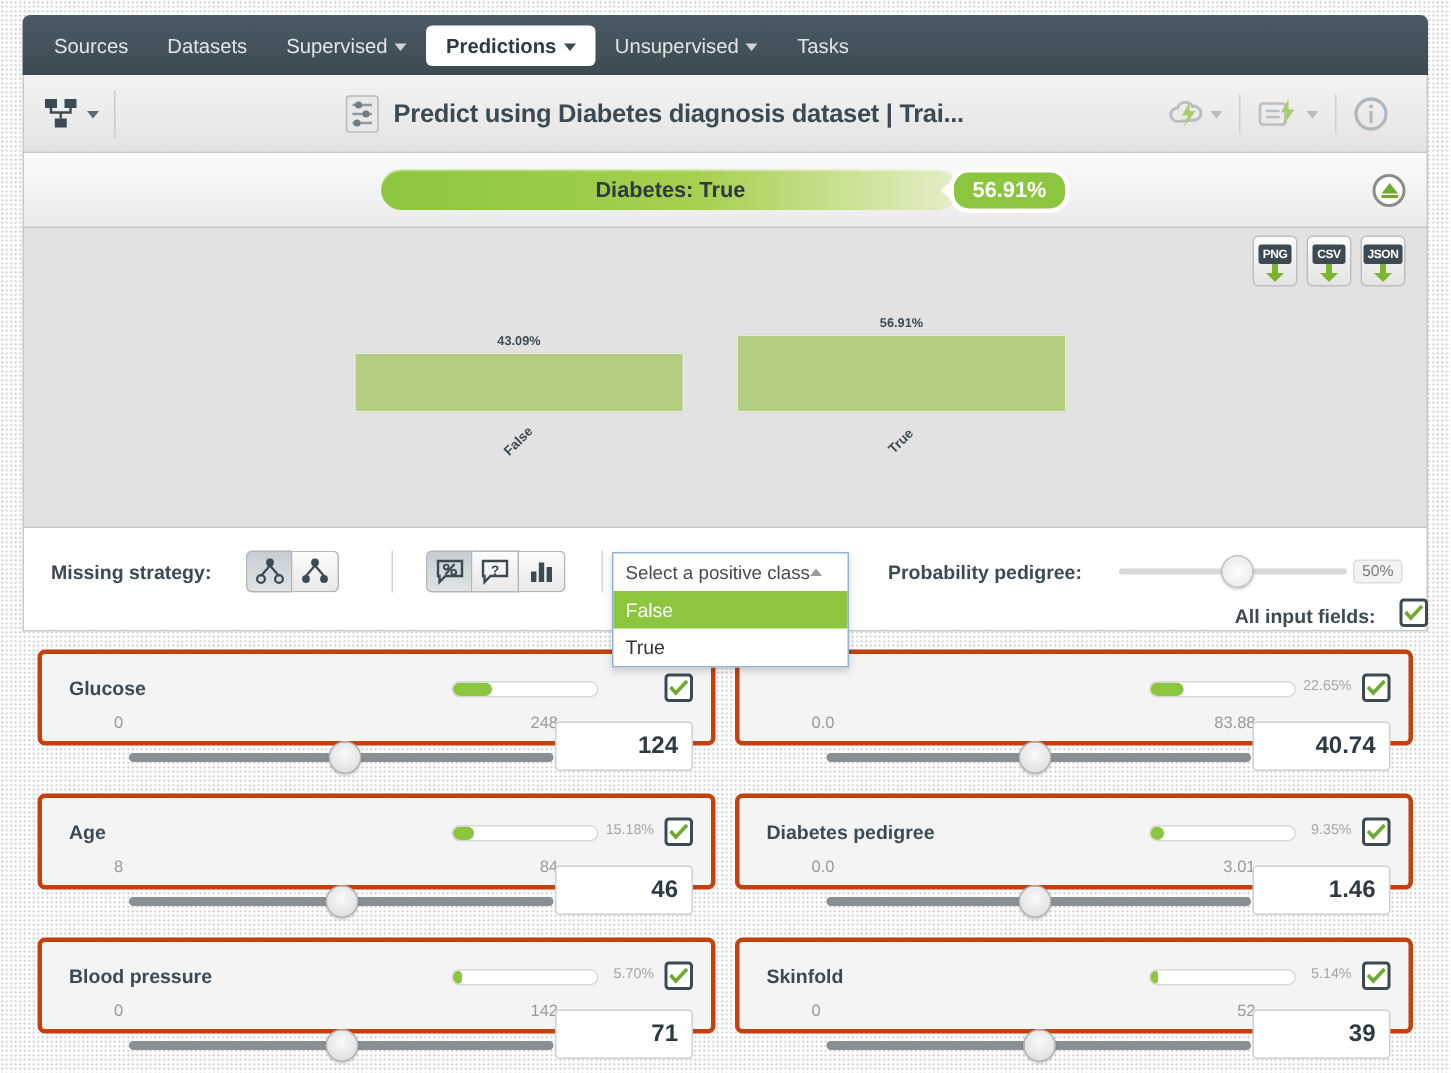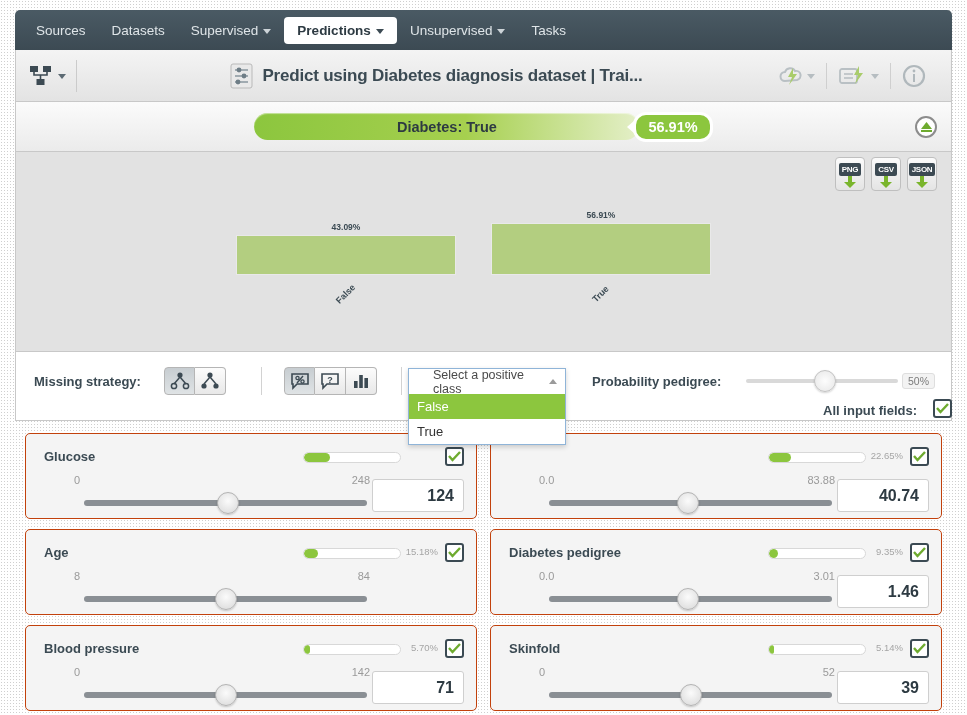--- a/index.html
+++ b/index.html
@@ -155,21 +155,21 @@
   .grp-sep { position: absolute; width: 1px; height: 28px; background: #d2d2d2; }
 
   
   .dd {
     position: absolute; left: 408px; top: 368px; width: 158px;
     border: 1px solid #8fb4d8; background: #ffffff; z-index: 40;
     box-shadow: 0 2px 5px rgba(0,0,0,.18);
   }
   .dd-head {
     height: 25px; display: flex; align-items: center; justify-content: flex-start;
-    padding: 0 8px; font-size: 12.5px; color: #4a4a4a; cursor: pointer; margin-left: 16px;
+    padding: 0 8px; font-size: 12.5px; color: #4a4a4a; cursor: pointer;
   }
   .caret-up {
     width: 0; height: 0; border-left: 4px solid transparent;
     border-right: 4px solid transparent; border-bottom: 5px solid #9a9a9a;
   }
   .dd-opt {
     height: 25px; display: flex; align-items: center; padding: 0 8px;
     font-size: 13px; color: #333; cursor: pointer;
   }
   .dd-opt.sel { background: #8cc63e; color: #ffffff; }
@@ -200,22 +200,22 @@
     background: #fff; display: flex; align-items: center; justify-content: center;
     cursor: pointer;
   }
   .chk-allfields { position: absolute; right: 15px; top: 399px; }
 
   
   .fields {
     position: absolute; left: 15px; top: 421px; width: 937px; height: 294px;
   }
   .card {
-    position: absolute; width: 452px; height: 86px;
-    background: #f4f4f4; border: 1px solid #c2410c; border-radius: 5px;
+    position: absolute; width: 452px; height: 64px;
+    background: #f4f4f4; border: 3px solid #c2410c; border-radius: 5px;
   }
   .card-name {
     position: absolute; left: 18px; top: 15px;
     font-size: 13px; font-weight: bold; color: #3b4a53;
   }
   .imp-bar {
     position: absolute; right: 75px; top: 18px; width: 98px; height: 11px;
     border: 1px solid #d8d8d8; border-radius: 6px; background: #ffffff;
     overflow: hidden;
   }
@@ -507,20 +507,21 @@
     <div class="chk card-chk">
       <svg width="13" height="11" viewBox="0 0 13 11">
         <path d="M1 5 L4.5 9 L12 1" fill="none" stroke="#6eab2f" stroke-width="2.4"></path>
       </svg>
     </div>
     <div class="rng-min">8</div>
     <div class="rng-max">84</div>
     <div class="fslider">
       <div class="fknob" style="left:131px"></div>
     </div>
+    <div class="fval">46</div>
   </div>
 
   <div class="card" style="left:475px; top:108px;">
     <div class="card-name">Diabetes pedigree</div>
     <div class="imp-bar">
       <div class="imp-fill" style="width:9%"></div>
     </div>
     <div class="imp-pct">9.35%</div>
     <div class="chk card-chk">
       <svg width="13" height="11" viewBox="0 0 13 11">

